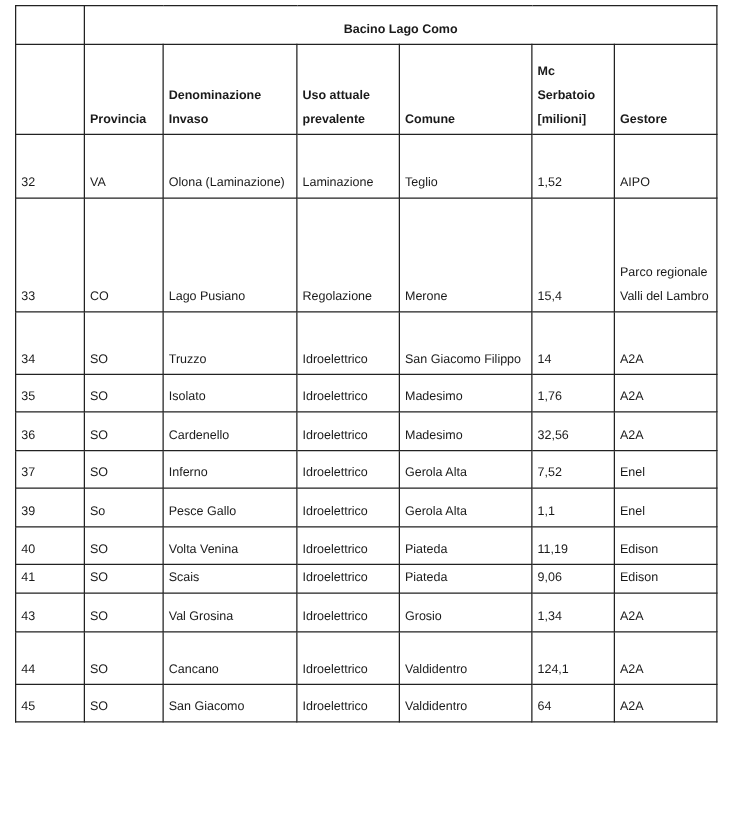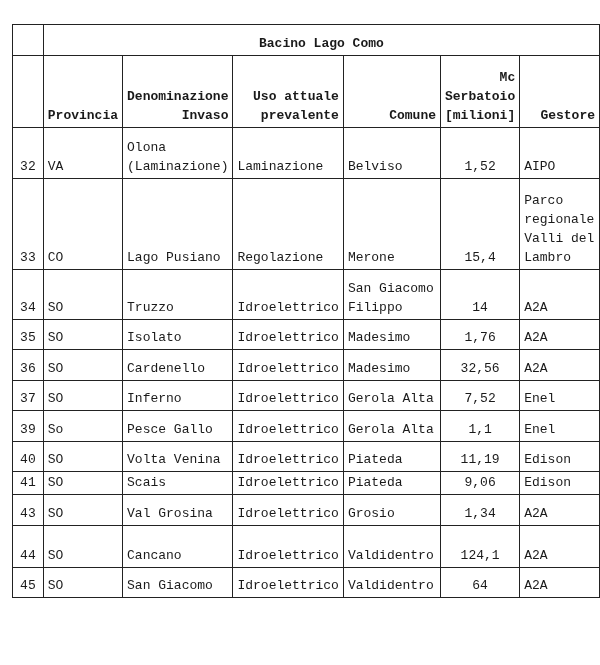--- a/index.html
+++ b/index.html
@@ -1,24 +1,24 @@
 <!DOCTYPE html>
 <html><head>
 <meta charset="utf-8">
 <style>
   html, body { margin:0; padding:0; background:#ffffff; }
   body { width:600px; height:665px; position:relative; font-family:"Liberation Sans", sans-serif; color:#1a1a1a; }
   table.grid {
-    position:absolute; left:12px; top:24px;
+    position:absolute; left:12px; top:4px;
     border-collapse:collapse; table-layout:fixed;
-    font-size:13px; line-height:19px;font-family:Liberation Mono, monospace;
+    font-size:10px; line-height:19px;
   }
   table.grid td { border:1.3px solid #222; padding:0 4px 2px 4px; vertical-align:bottom; overflow:hidden; }
-  td.num { text-align:center; }
-  td.hdr { font-weight:bold; vertical-align:middle;text-align:right; }
+  td.num { text-align:left; }
+  td.hdr { font-weight:bold; vertical-align:middle; }
   td.title { font-weight:bold; text-align:center; vertical-align:middle; }
   td.blank { }
 </style>
 </head>
 <body>
 
 <table class="grid">
   <colgroup>
     <col style="width:55px">
       <col style="width:63px">
@@ -40,21 +40,21 @@
       <td class="hdr">Uso attuale prevalente</td>
       <td class="hdr">Comune</td>
       <td class="hdr">Mc Serbatoio [milioni]</td>
       <td class="hdr">Gestore</td>
     </tr>
   <tr style="height: 51px;">
         <td class="num">32</td>
         <td>VA</td>
         <td>Olona (Laminazione)</td>
         <td>Laminazione</td>
-        <td>Belviso</td>
+        <td>Teglio</td>
         <td class="num">1,52</td>
         <td>AIPO</td>
       </tr>
       <tr style="height: 91px;">
         <td class="num">33</td>
         <td>CO</td>
         <td>Lago Pusiano</td>
         <td>Regolazione</td>
         <td>Merone</td>
         <td class="num">15,4</td>

